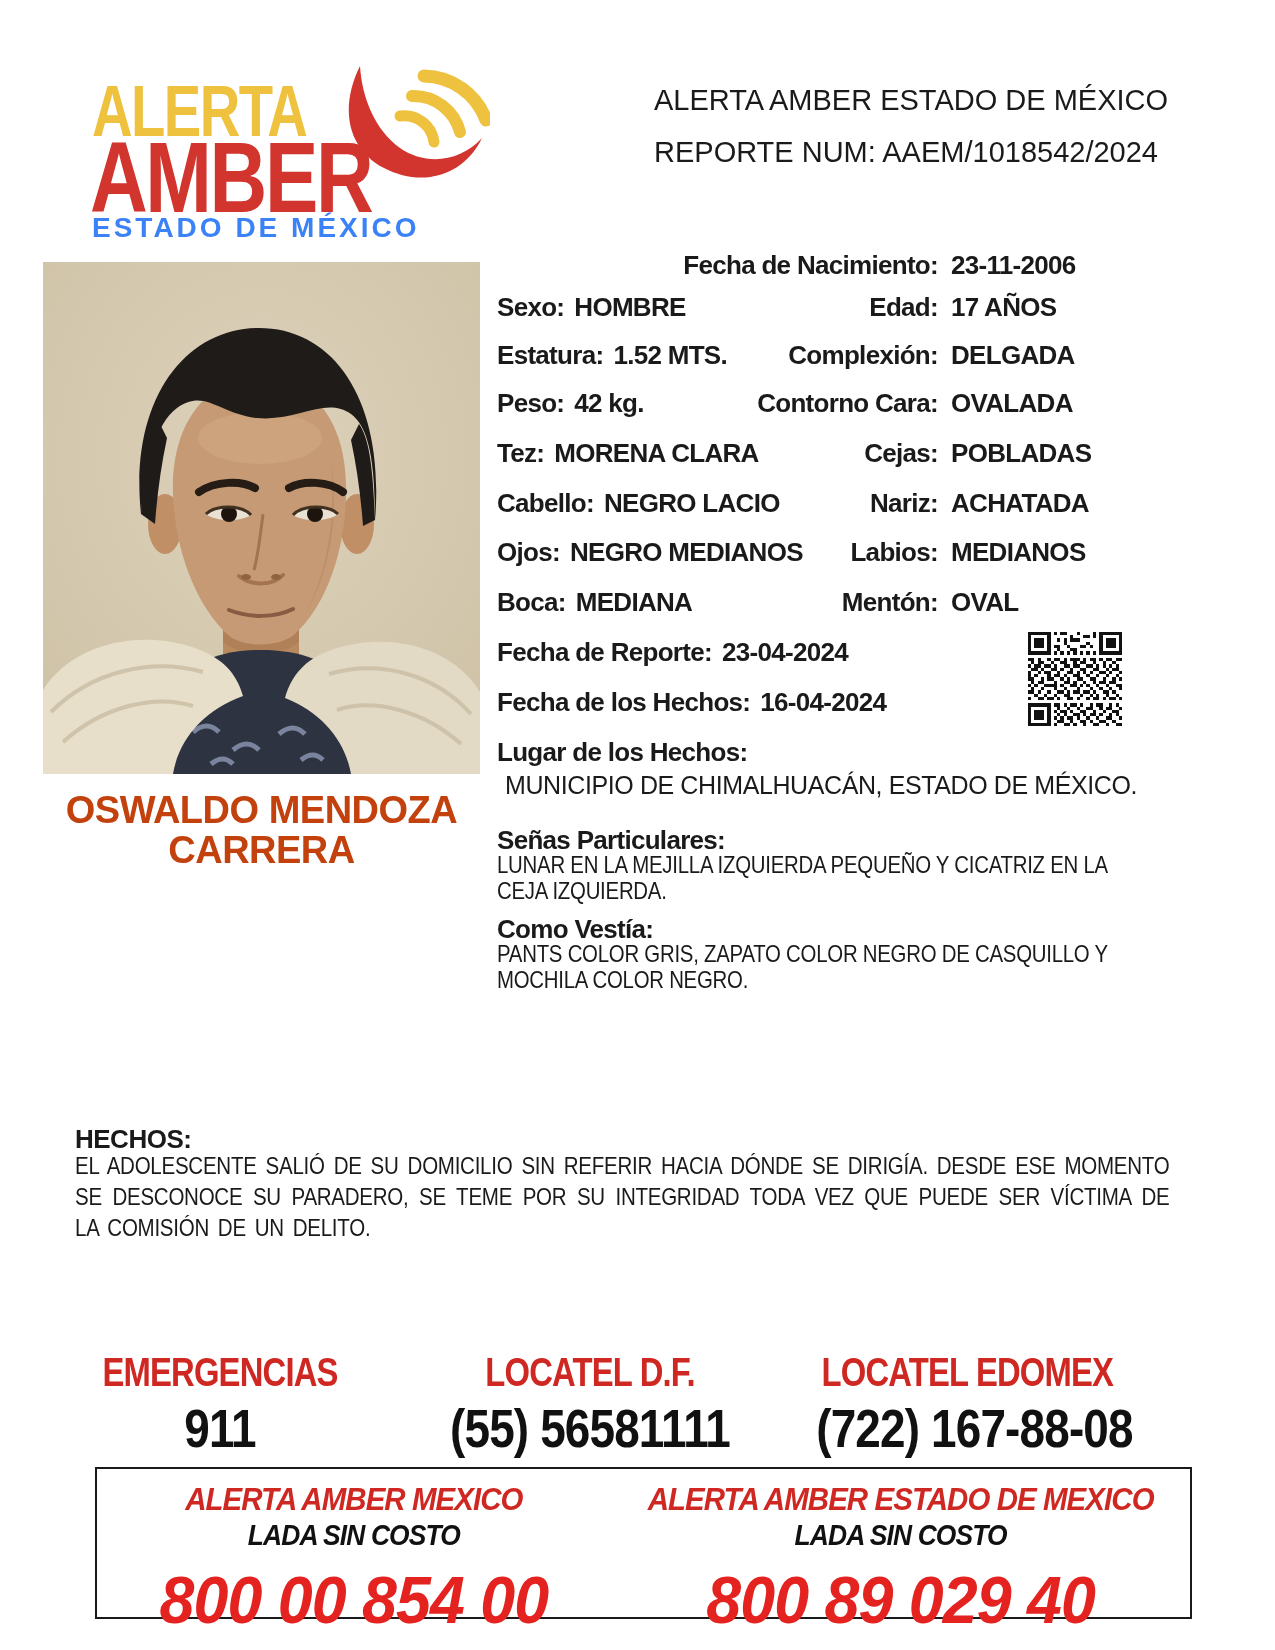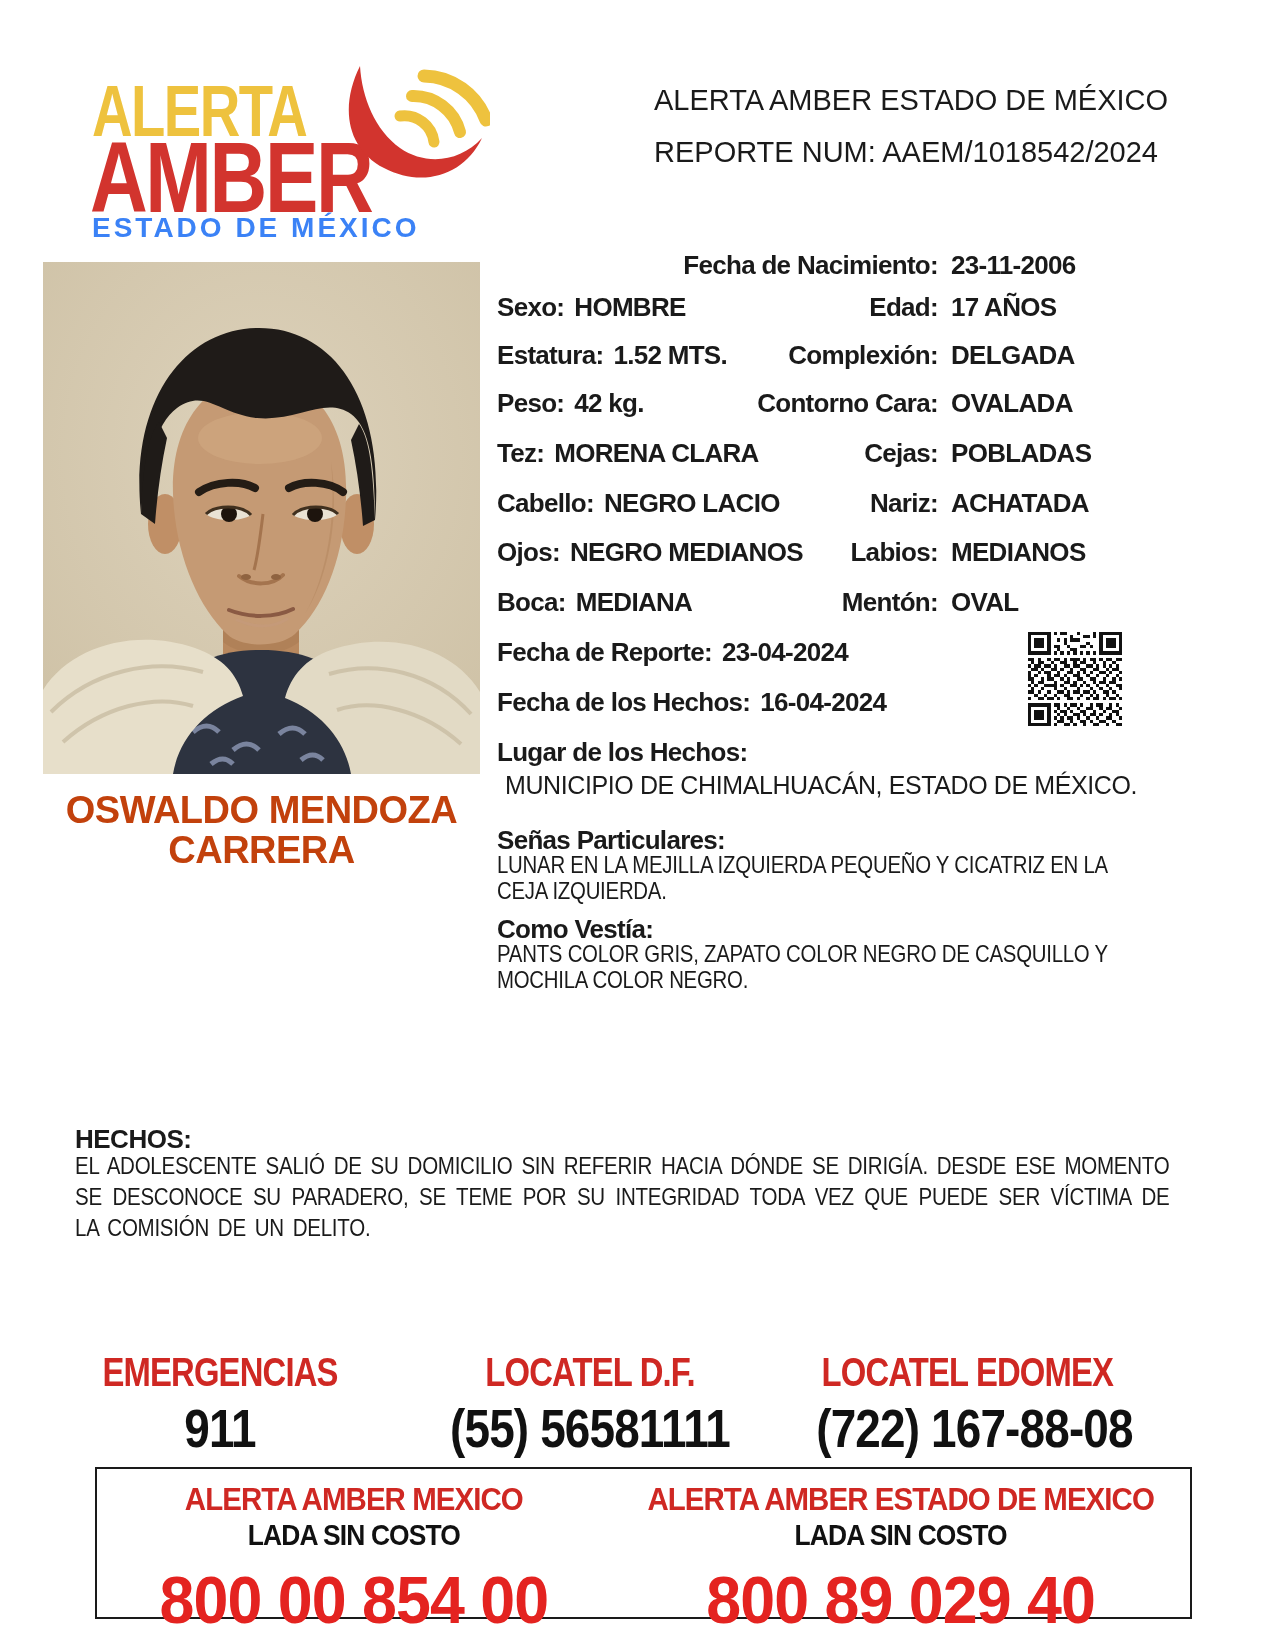--- a/index.html
+++ b/index.html
@@ -49,21 +49,21 @@
   .c1{left:70px;top:1326px;width:300px;}
   .c2{left:420px;top:1326px;width:340px;}
   .c3{left:790px;top:1326px;width:350px;}
   .contact .clabel{display:block;font-size:40px;font-weight:700;color:#cf2823;
         transform:scaleX(.82);transform-origin:50% 50%;white-space:nowrap;letter-spacing:-1px;}
   .contact .cnum{display:block;margin-top:2px;font-size:54px;font-weight:700;color:#111;
         transform:scaleX(.85);transform-origin:50% 50%;white-space:nowrap;letter-spacing:-1px;}
 
   
   .fbox{left:95px;top:1443px;width:1093px;height:148px;border:2px solid #1a1a1a;
-        display:flex;background:#fff;}
+        display:flex;background:#fff;font-style:italic;}
   .fcol{flex:0 0 47%;text-align:center;padding-top:12px;}
   .fcol.right{flex:0 0 53%;}
   .ftitle{display:block;font-size:32px;font-weight:700;color:#cf2823;
         transform:scaleX(.92);transform-origin:50% 50%;white-space:nowrap;letter-spacing:-1px;}
   .fsub{display:block;font-size:30px;font-weight:700;color:#111;
         transform:scaleX(.88);transform-origin:50% 50%;white-space:nowrap;letter-spacing:-1px;}
   .fnum{display:block;margin-top:10px;font-size:66px;font-weight:700;color:#e42320;
         transform:scaleX(.95);transform-origin:50% 50%;white-space:nowrap;letter-spacing:-1px;}
 </style>
 </head>

